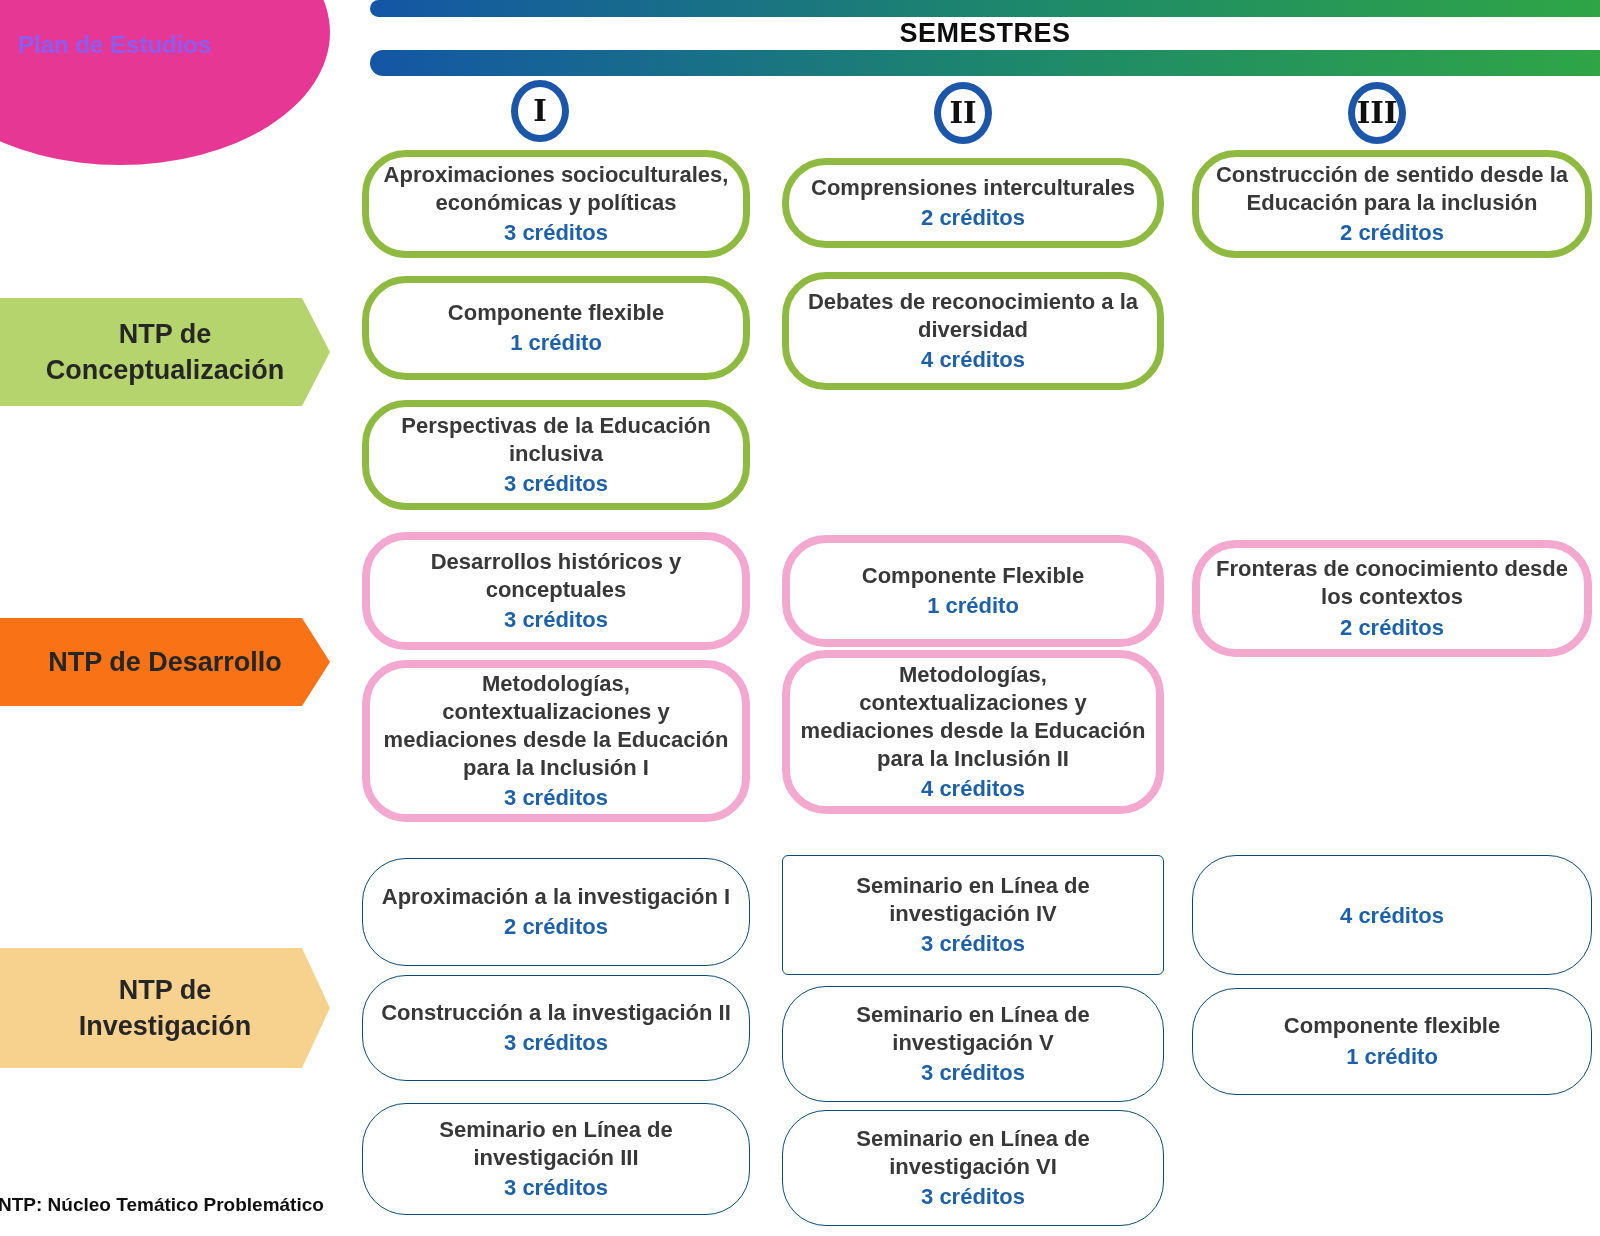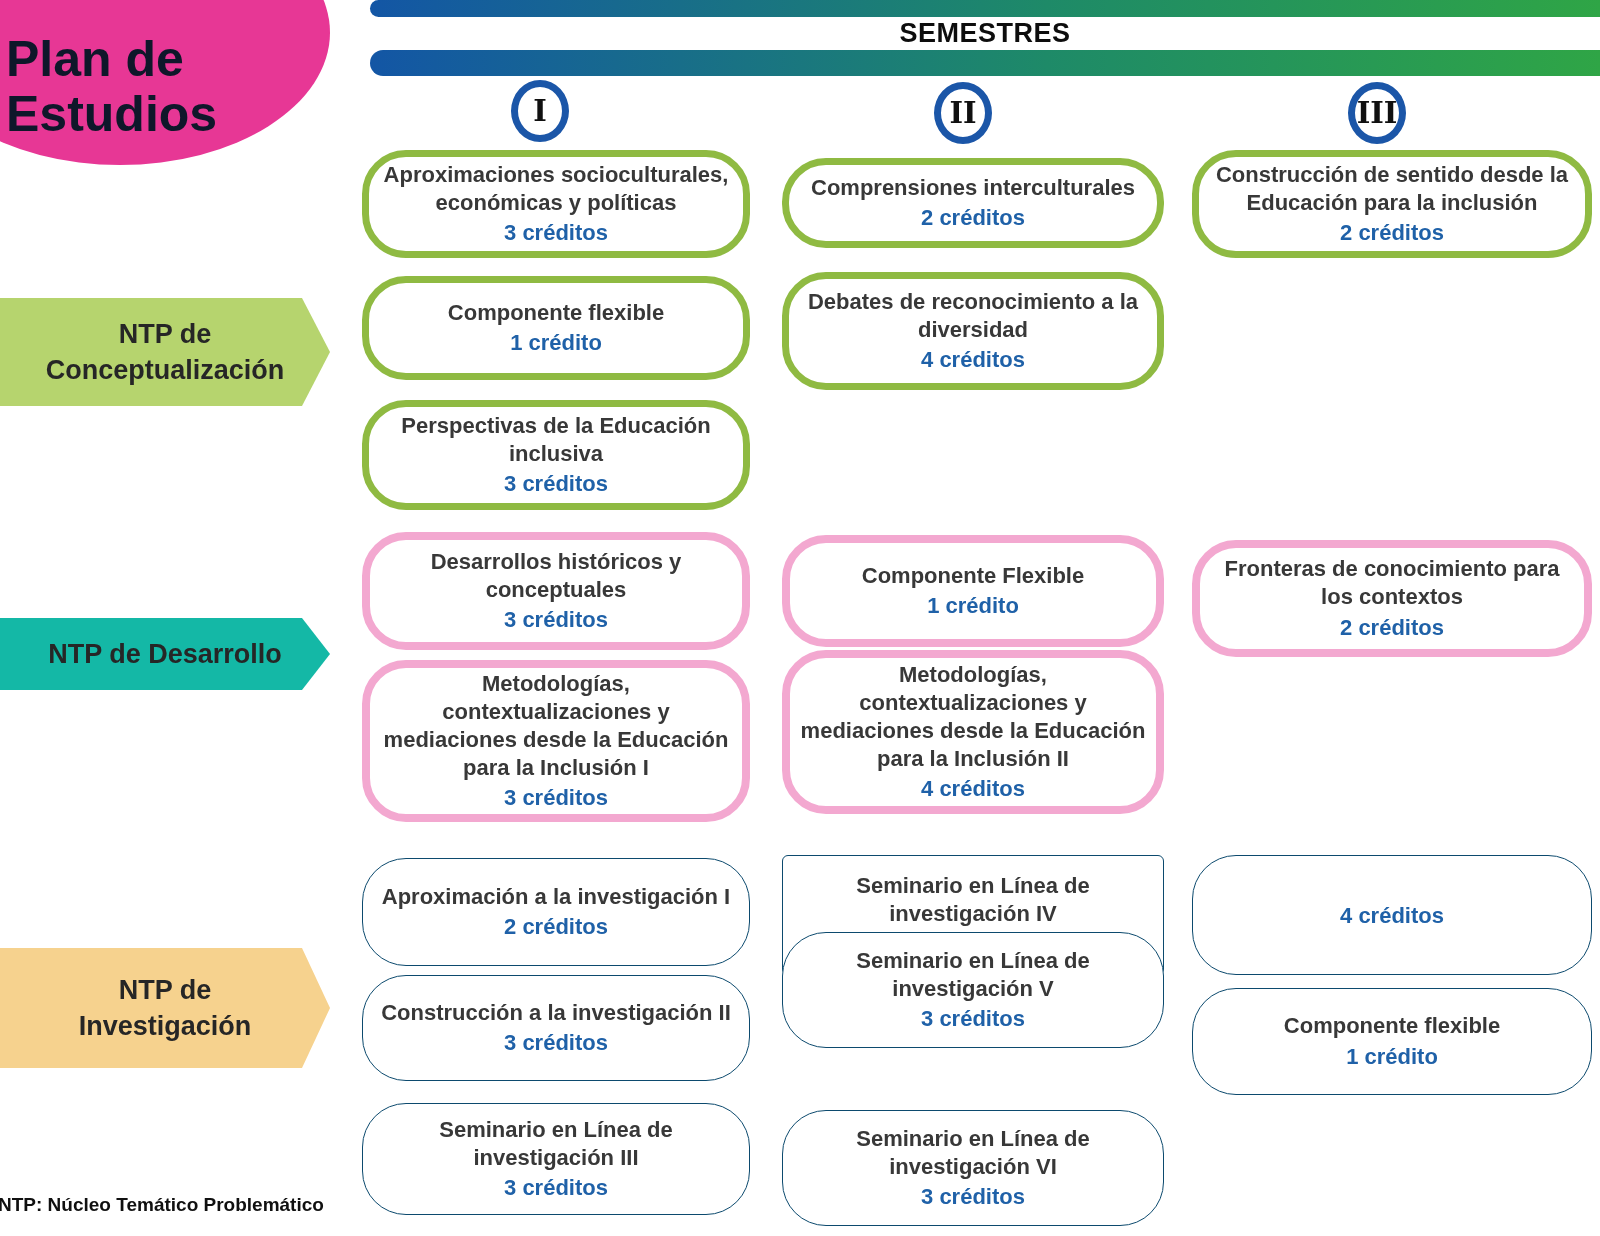--- a/index.html
+++ b/index.html
@@ -6,22 +6,22 @@
   #canvas{
     position:relative;width:1600px;height:1236px;overflow:hidden;background:#ffffff;
     font-family:"Liberation Sans",sans-serif;font-weight:bold;
   }
   
   .title-blob{
     position:absolute;left:-90px;top:-100px;width:420px;height:265px;
     background:#e73795;border-radius:50%;
   }
   .page-title{
-    position:absolute;left:6px;top:32px;width:300px;
-    color:#0f172a;font-size:50px;line-height:1.1;
+    position:absolute;left:18px;top:32px;width:300px;
+    color:#8b5cf6;font-size:24px;line-height:1.1;
   }
   
   .grad-bar{
     position:absolute;left:370px;width:1230px;
     background:linear-gradient(90deg,#1356a5 0%,#1e8a68 55%,#2fa546 100%);
   }
   .bar-top{top:0;height:17px;border-radius:9px 0 0 9px;}
   .bar-bottom{top:50px;height:26px;border-radius:13px 0 0 13px;}
   .semestres{
     position:absolute;left:370px;top:19px;width:1230px;height:28px;
@@ -37,21 +37,21 @@
   }
   
   .ntp-label{
     position:absolute;left:0;width:330px;
     display:flex;flex-direction:column;align-items:center;justify-content:center;
     text-align:center;color:#262626;font-size:27px;line-height:1.35;
     clip-path:polygon(0 0,calc(100% - 28px) 0,100% 50%,calc(100% - 28px) 100%,0 100%);
     margin-top:8px;
   }
   .ntp-green{background:#b6d46e;top:290px;height:108px;}
-  .ntp-pink{background:#14b8a6;top:610px;height:72px;}
+  .ntp-pink{background:#f97316;top:610px;height:88px;}
   .ntp-orange{background:#f6d28e;top:940px;height:120px;}
   
   .box{
     position:absolute;background:#fff;border-radius:44px;
     display:flex;flex-direction:column;align-items:center;justify-content:center;
     text-align:center;padding:6px 8px;box-sizing:border-box;
   }
   .box .name{color:#383838;font-size:22px;line-height:1.28;}
   .box .credits{color:#1f61a8;font-size:22px;line-height:1.28;margin-top:2px;}
   .b-green{border:7px solid #8fba42;}
@@ -117,21 +117,21 @@
 
   <div class="box b-pink" style="left:362px;top:532px;width:388px;height:118px;">
     <div class="name">Desarrollos históricos y conceptuales</div>
     <div class="credits">3 créditos</div>
   </div>
   <div class="box b-pink" style="left:782px;top:535px;width:382px;height:112px;">
     <div class="name">Componente Flexible</div>
     <div class="credits">1 crédito</div>
   </div>
   <div class="box b-pink" style="left:1192px;top:540px;width:400px;height:117px;">
-    <div class="name">Fronteras de conocimiento para los contextos</div>
+    <div class="name">Fronteras de conocimiento desde los contextos</div>
     <div class="credits">2 créditos</div>
   </div>
   <div class="box b-pink" style="left:362px;top:660px;width:388px;height:162px;">
     <div class="name">Metodologías, contextualizaciones y mediaciones desde la Educación para la Inclusión I</div>
     <div class="credits">3 créditos</div>
   </div>
   <div class="box b-pink" style="left:782px;top:650px;width:382px;height:164px;">
     <div class="name">Metodologías, contextualizaciones y mediaciones desde la Educación para la Inclusión II</div>
     <div class="credits">4 créditos</div>
   </div>
@@ -144,21 +144,21 @@
     <div class="name">Seminario en Línea de investigación IV</div>
     <div class="credits">3 créditos</div>
   </div>
   <div class="box b-orange" style="left:1192px;top:855px;width:400px;height:120px;">
     <div class="credits">4 créditos</div>
   </div>
   <div class="box b-orange" style="left:362px;top:975px;width:388px;height:106px;">
     <div class="name">Construcción a la investigación II</div>
     <div class="credits">3 créditos</div>
   </div>
-  <div class="box b-orange" style="left:782px;top:932px;width:382px;height:116px;text-align:center;">
+  <div class="box b-orange" style="left:782px;top:986px;width:382px;height:116px;text-align:center;">
     <div class="name">Seminario en Línea de investigación V</div>
     <div class="credits">3 créditos</div>
   </div>
   <div class="box b-orange" style="left:1192px;top:988px;width:400px;height:107px;">
     <div class="name">Componente flexible</div>
     <div class="credits">1 crédito</div>
   </div>
   <div class="box b-orange" style="left:362px;top:1103px;width:388px;height:112px;">
     <div class="name">Seminario en Línea de investigación III</div>
     <div class="credits">3 créditos</div>

